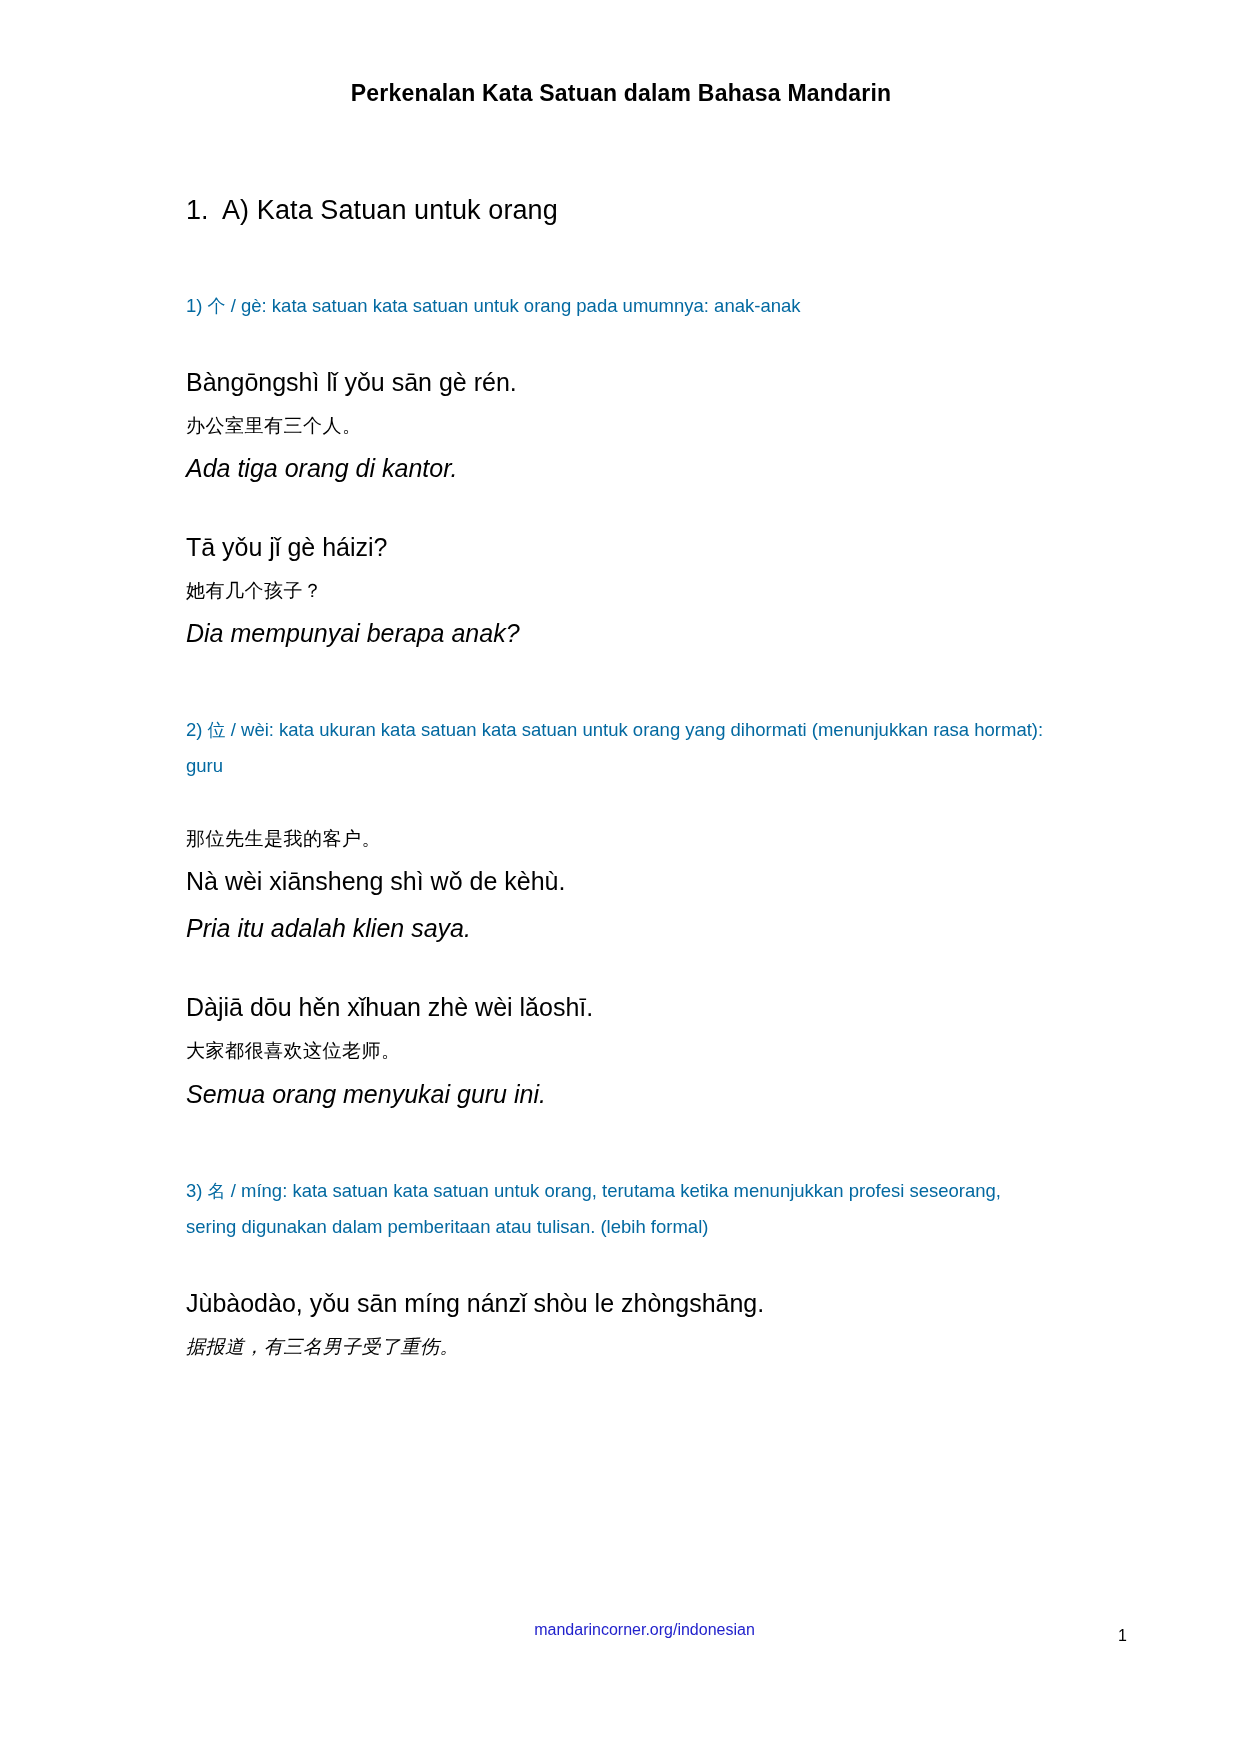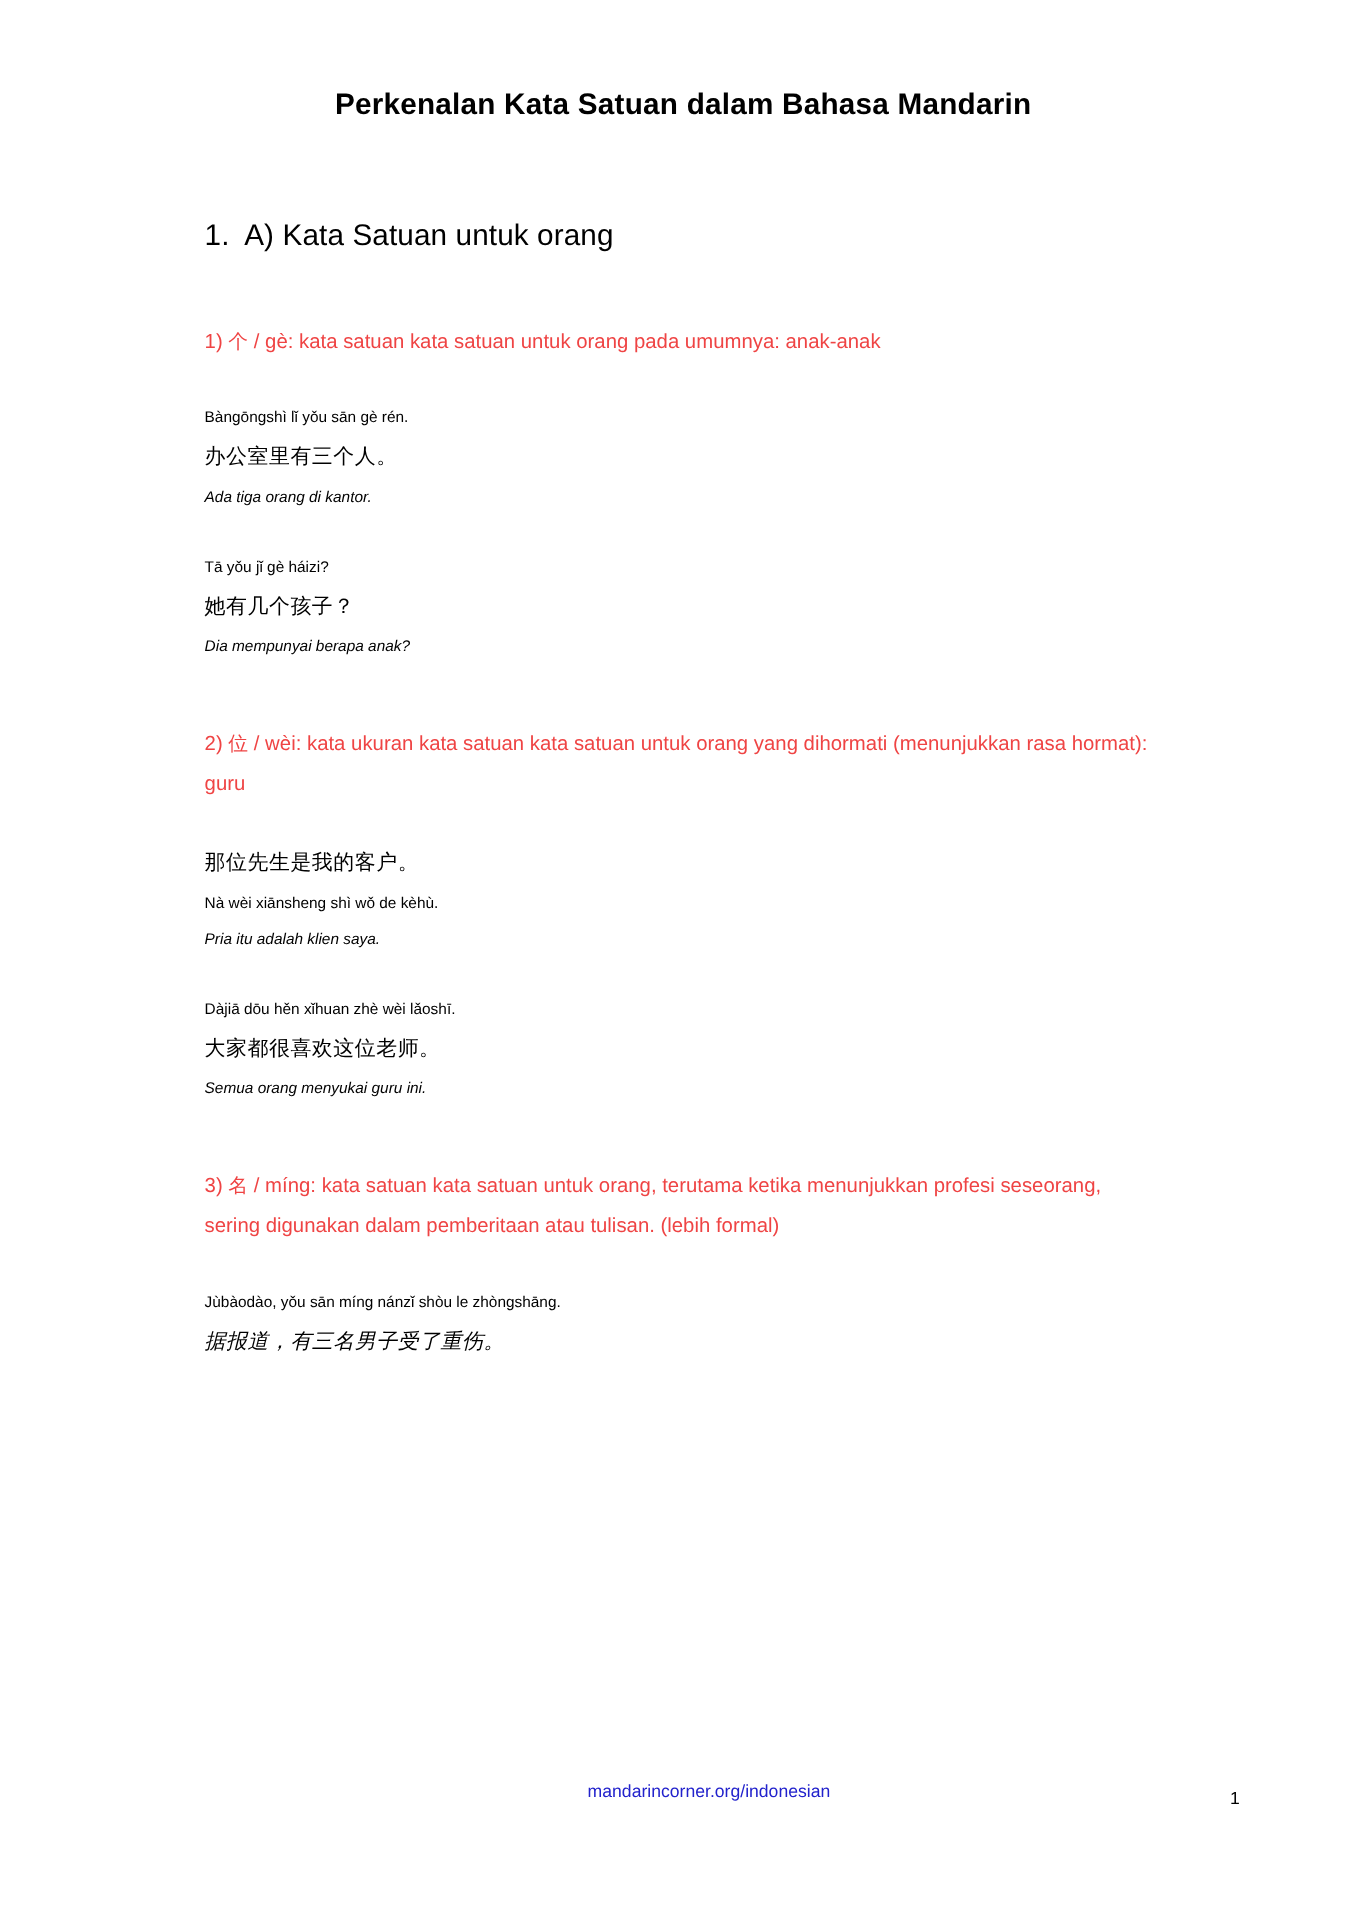--- a/index.html
+++ b/index.html
@@ -23,57 +23,57 @@
     padding: 0;
   }
   .content {
     position: absolute;
     left: 186px;
     top: 0;
     width: 870px;
   }
   .doc-title {
     text-align: center;
-    font-size: 27px;
+    font-size: 23px;
     font-weight: bold;
     letter-spacing: 0.2px;
     margin-top: 80px;
     margin-bottom: 0;
   }
   .section-heading {
     font-size: 27px;
     font-weight: normal;
     margin-top: 88px;
     margin-bottom: 0;
     letter-spacing: 0.1px;
   }
   .section-heading .num {
     display: inline-block;
     min-width: 36px;
   }
   .entry {
     margin-top: 62px;
   }
   .entry-head {
-    color: #ef4444;
+    color: #0369a1;
     font-size: 18.5px;
     line-height: 1.95;
   }
   .entry-head .cn {
     font-family: "DejaVu Sans", sans-serif;
     font-size: 18px;
   }
   .example {
     margin-top: 42px;
   }
   .example + .example {
     margin-top: 46px;
   }
   .line {
-    font-size: 14px;
+    font-size: 25px;
     line-height: 1.32;
     margin: 0 0 14px 0;
     color: #000000;
   }
   .line.hanzi {
     font-family: "DejaVu Sans", sans-serif;
     font-size: 19px;
     letter-spacing: 0.5px;
   }
   .line.last {

